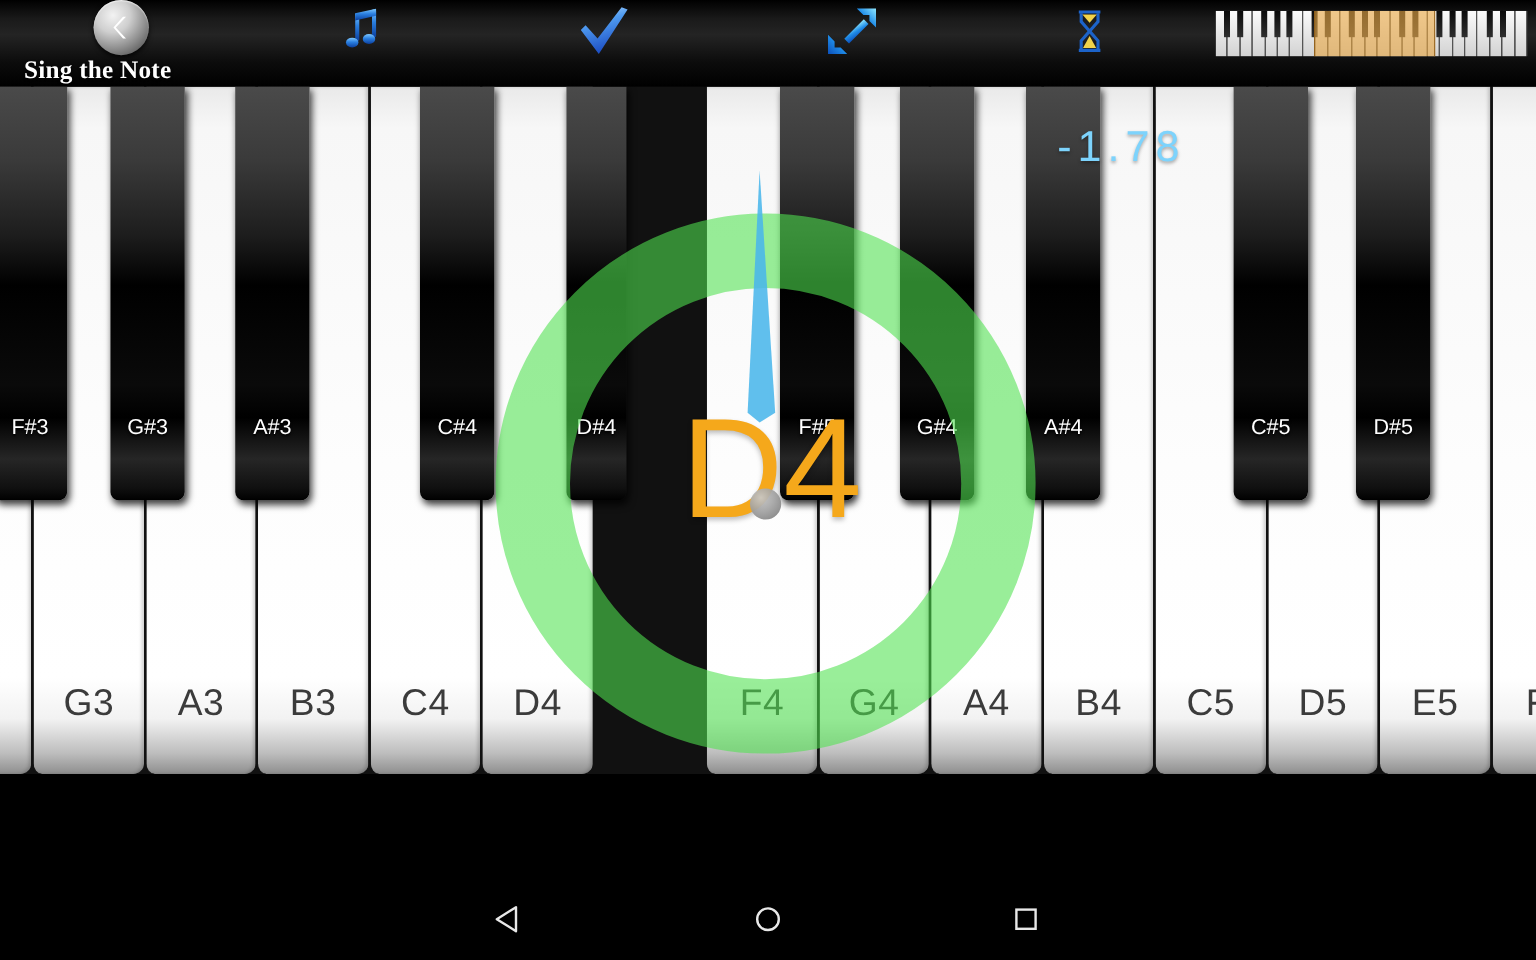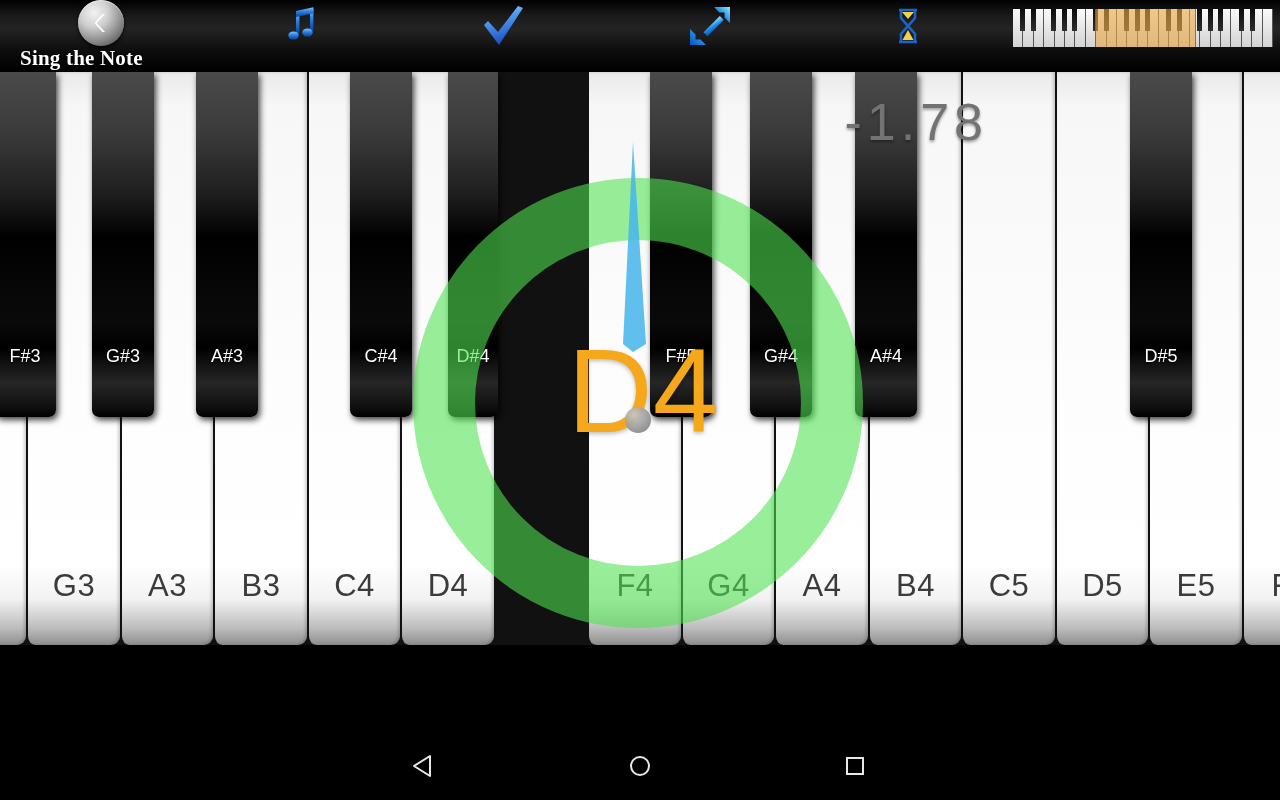--- a/index.html
+++ b/index.html
@@ -54,21 +54,21 @@
               border:62px solid rgba(80,225,80,.58);box-sizing:border-box;}
   .needle{position:absolute;z-index:22;pointer-events:none;}
   .pivot{position:absolute;left:625px;top:335px;width:26px;height:26px;border-radius:50%;
          background:radial-gradient(circle at 35% 30%,#c9c9c9,#8d8d8d 70%,#6f6f6f 100%);
          opacity:.92;z-index:23;pointer-events:none;}
   .notebig{position:absolute;left:0;right:0;top:260px;text-align:center;z-index:21;pointer-events:none;
            color:#F5A81B;font-size:118px;line-height:118px;font-family:"Liberation Sans",sans-serif;
            font-weight:normal;text-shadow:0 2px 4px rgba(0,0,0,.25);}
   .notebig span{display:inline-block;transform:translateX(3px);}
   .cents{position:absolute;right:320px;top:96px;z-index:25;pointer-events:none;
-         color:#737373;font-size:52px;line-height:52px;font-family:"Liberation Sans",sans-serif;
+         color:#7dd3fc;font-size:36px;line-height:52px;font-family:"Liberation Sans",sans-serif;
          letter-spacing:5px;text-shadow:0 2px 3px rgba(0,0,0,.35);}
 
   
   .navbar{position:absolute;left:0;bottom:0;width:1280px;height:68px;background:#000;z-index:60;}
   .navbtn{position:absolute;top:0;height:68px;width:90px;display:flex;align-items:center;justify-content:center;cursor:pointer;}
   .nav-back{left:380px;}
   .nav-home{left:595px;}
   .nav-recent{left:810px;}
 </style>
 </head>
@@ -247,31 +247,34 @@
       </div>
     <div class="bkey" style="left:92px;width:62px">
       <div class="blabel">G#3</div>
       </div>
     <div class="bkey" style="left:196px;width:62px">
       <div class="blabel">A#3</div>
       </div>
     <div class="bkey" style="left:350px;width:62px">
       <div class="blabel">C#4</div>
       </div>
-    <div class="bkey" style="left:448px;width:50px">
+    <div class="bkey" style="left:472px;width:50px">
       <div class="blabel">D#4</div>
       </div>
     <div class="bkey" style="left:650px;width:62px">
       <div class="blabel">F#5</div>
       </div>
     <div class="bkey" style="left:750px;width:62px">
       <div class="blabel">G#4</div>
       </div>
     <div class="bkey" style="left:855px;width:62px">
       <div class="blabel">A#4</div>
+      </div>
+    <div class="bkey" style="left:1028px;width:62px">
+      <div class="blabel">C#5</div>
       </div>
     <div class="bkey" style="left:1130px;width:62px">
       <div class="blabel">D#5</div>
       </div>
 
     <div class="ring ring-outer"></div>
 
     <svg class="needle" width="1280" height="573" viewBox="0 0 1280 573" style="left:0;top:0;">
       <polygon points="633,70 646,272 633,280 623,272" fill="#4ab6ea" opacity="0.88"></polygon>
     </svg>

